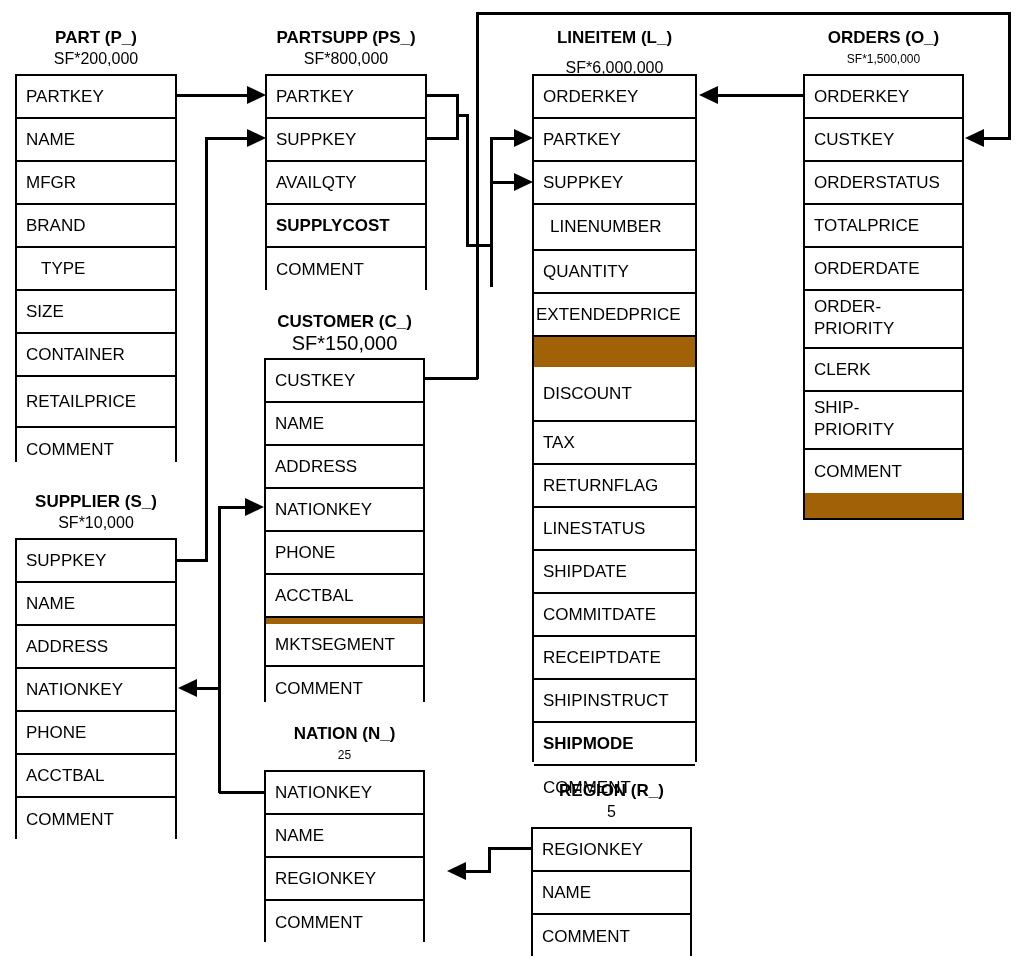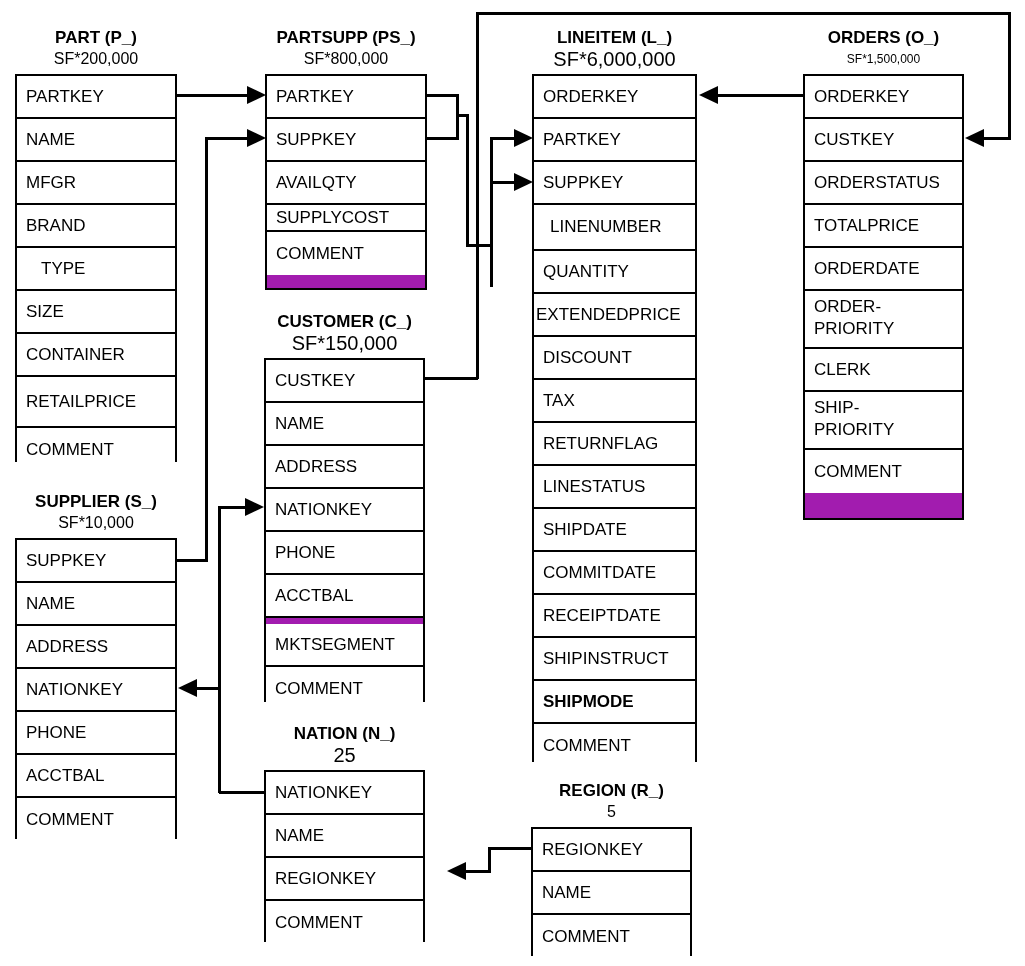--- a/index.html
+++ b/index.html
@@ -5,21 +5,21 @@
   html,body{margin:0;padding:0;background:#ffffff;}
   body{font-family:"Liberation Sans",sans-serif;}
   #canvas{position:relative;width:1025px;height:966px;overflow:hidden;background:#fff;}
 
   .table-block{position:absolute;}
   .tbl-title{
     position:absolute;left:0;right:0;top:0;
     text-align:center;font-weight:bold;font-size:17px;color:#000;
     white-space:nowrap;line-height:20px;
   }
-  .tbl-box{position:absolute;border:2.5px solid #000;box-sizing:border-box;background:#a21caf;}
+  .tbl-box{position:absolute;border:2.5px solid #000;box-sizing:border-box;background:#a16207;}
   .tbl-row{
     box-sizing:border-box;border-bottom:2.5px solid #000;
     display:flex;align-items:center;padding-left:9px;
     font-size:17px;color:#000;background:#fff;white-space:nowrap;
   }
   .tbl-row:last-child{border-bottom:none;}
   .tbl-row.two-line{display:block;padding-top:5px;line-height:22px;}
 
   .conn{position:absolute;background:#000;}
   .h-line{height:2.5px;}
@@ -49,36 +49,36 @@
     </div>
   </div>
 
   <div class="table-block" style="left:265px;top:28px;width:162px;">
     <div class="tbl-title" style="top:0;">PARTSUPP (PS_)</div>
     <div class="tbl-title" style="top:21px;font-weight:normal;font-size:16px;">SF*800,000</div>
     <div class="tbl-box" style="left:0;top:46px;width:162px;height:216px;">
       <div class="tbl-row" style="height:43px;">PARTKEY</div>
       <div class="tbl-row" style="height:43px;">SUPPKEY</div>
       <div class="tbl-row" style="height:43px;">AVAILQTY</div>
-      <div class="tbl-row" style="height:27px;">SUPPLYCOST</div>
+      <div class="tbl-row" style="height:43px;font-weight:bold;">SUPPLYCOST</div>
       <div class="tbl-row" style="height:43px;">COMMENT</div>
     </div>
   </div>
 
   <div class="table-block" style="left:532px;top:28px;width:165px;">
     <div class="tbl-title" style="top:0;">LINEITEM (L_)</div>
-    <div class="tbl-title" style="top:21px;font-weight:normal;font-size:20px;text-align:center;">SF*6,000,000</div>
+    <div class="tbl-title" style="top:30px;font-weight:normal;font-size:16px;text-align:center;">SF*6,000,000</div>
     <div class="tbl-box" style="left:0;top:46px;width:165px;height:688px;">
       <div class="tbl-row" style="height:43px;">ORDERKEY</div>
       <div class="tbl-row" style="height:43px;">PARTKEY</div>
       <div class="tbl-row" style="height:43px;">SUPPKEY</div>
       <div class="tbl-row" style="height:46px;padding-left:16px;">LINENUMBER</div>
       <div class="tbl-row" style="height:43px;">QUANTITY</div>
       <div class="tbl-row" style="height:43px;padding-left:2px;">EXTENDEDPRICE</div>
-      <div class="tbl-row" style="height:43px;">DISCOUNT</div>
+      <div class="tbl-row" style="height:55px;margin-top:30px;">DISCOUNT</div>
       <div class="tbl-row" style="height:43px;">TAX</div>
       <div class="tbl-row" style="height:43px;">RETURNFLAG</div>
       <div class="tbl-row" style="height:43px;">LINESTATUS</div>
       <div class="tbl-row" style="height:43px;">SHIPDATE</div>
       <div class="tbl-row" style="height:43px;">COMMITDATE</div>
       <div class="tbl-row" style="height:43px;">RECEIPTDATE</div>
       <div class="tbl-row" style="height:43px;">SHIPINSTRUCT</div>
       <div class="tbl-row" style="height:43px;font-weight:bold;">SHIPMODE</div>
       <div class="tbl-row" style="height:43px;">COMMENT</div>
     </div>
@@ -126,21 +126,21 @@
       <div class="tbl-row" style="height:43px;">ADDRESS</div>
       <div class="tbl-row" style="height:43px;">NATIONKEY</div>
       <div class="tbl-row" style="height:43px;">PHONE</div>
       <div class="tbl-row" style="height:43px;">ACCTBAL</div>
       <div class="tbl-row" style="height:43px;">COMMENT</div>
     </div>
   </div>
 
   <div class="table-block" style="left:264px;top:724px;width:161px;">
     <div class="tbl-title" style="top:0;">NATION (N_)</div>
-    <div class="tbl-title" style="top:21px;font-weight:normal;font-size:20px;">25</div>
+    <div class="tbl-title" style="top:21px;font-weight:normal;font-size:12px;">25</div>
     <div class="tbl-box" style="left:0;top:46px;width:161px;height:172px;">
       <div class="tbl-row" style="height:43px;">NATIONKEY</div>
       <div class="tbl-row" style="height:43px;">NAME</div>
       <div class="tbl-row" style="height:43px;">REGIONKEY</div>
       <div class="tbl-row" style="height:43px;">COMMENT</div>
     </div>
   </div>
 
   <div class="table-block" style="left:531px;top:781px;width:161px;">
     <div class="tbl-title" style="top:0;">REGION (R_)</div>

